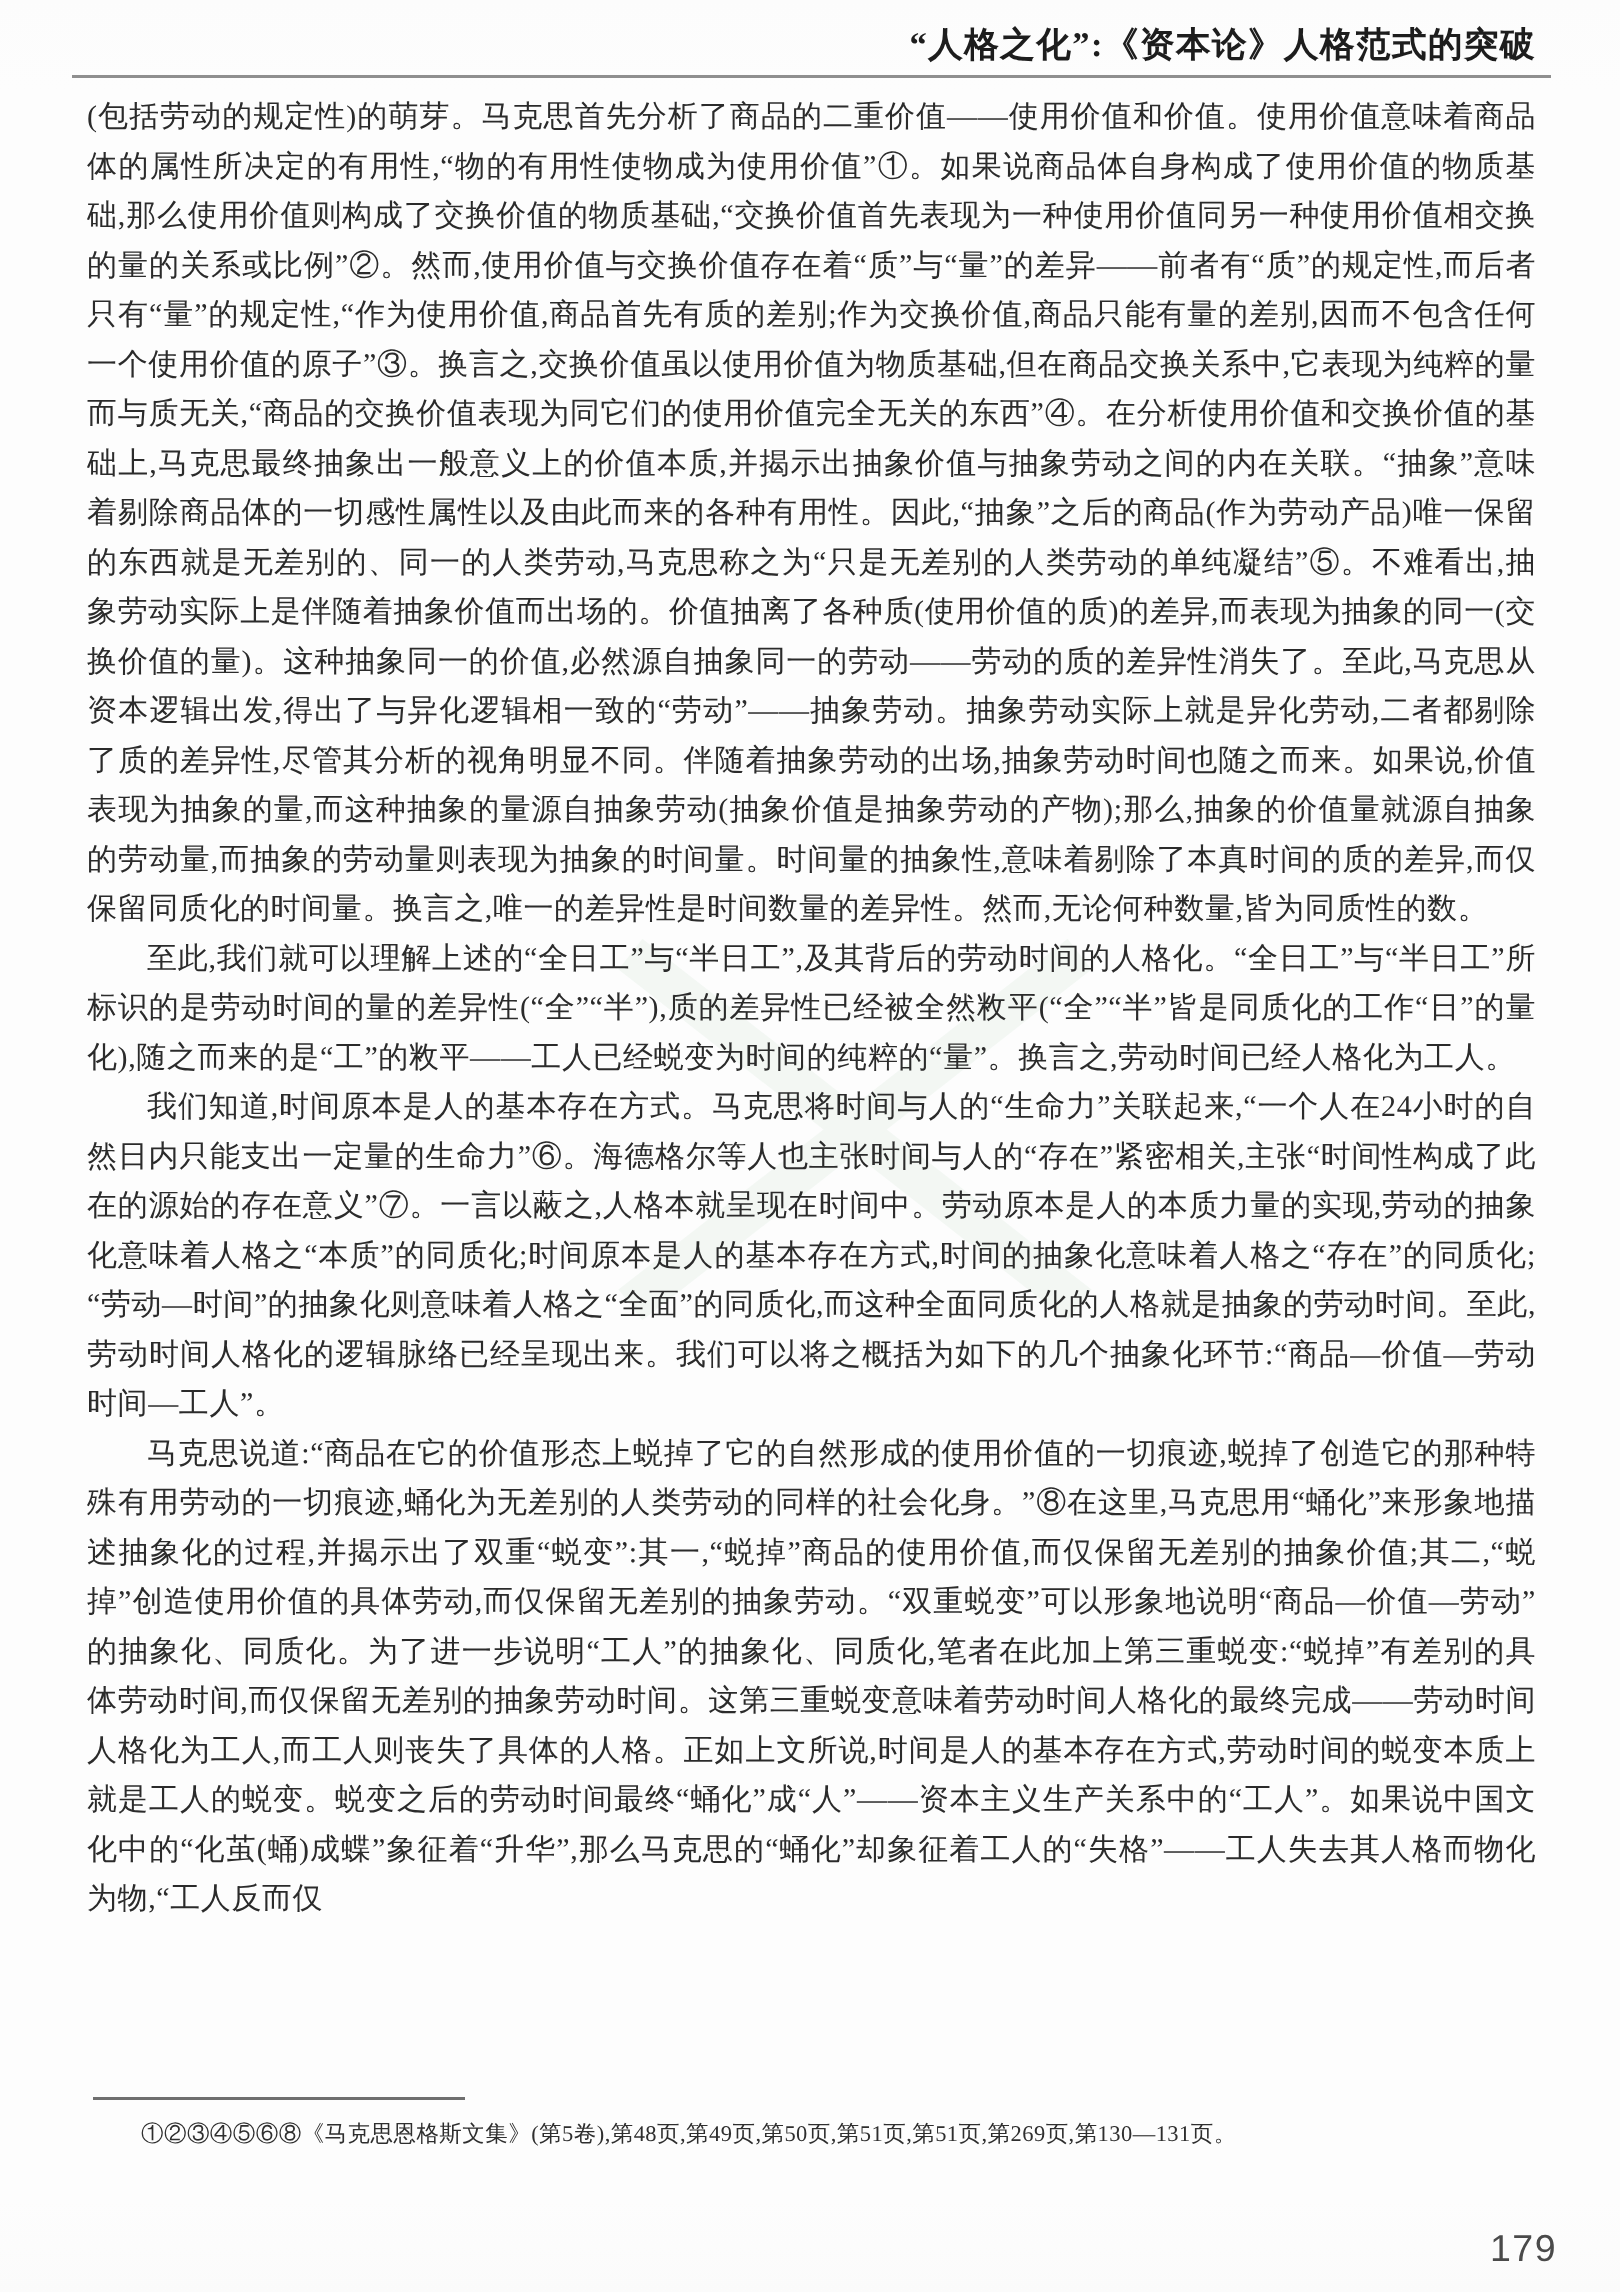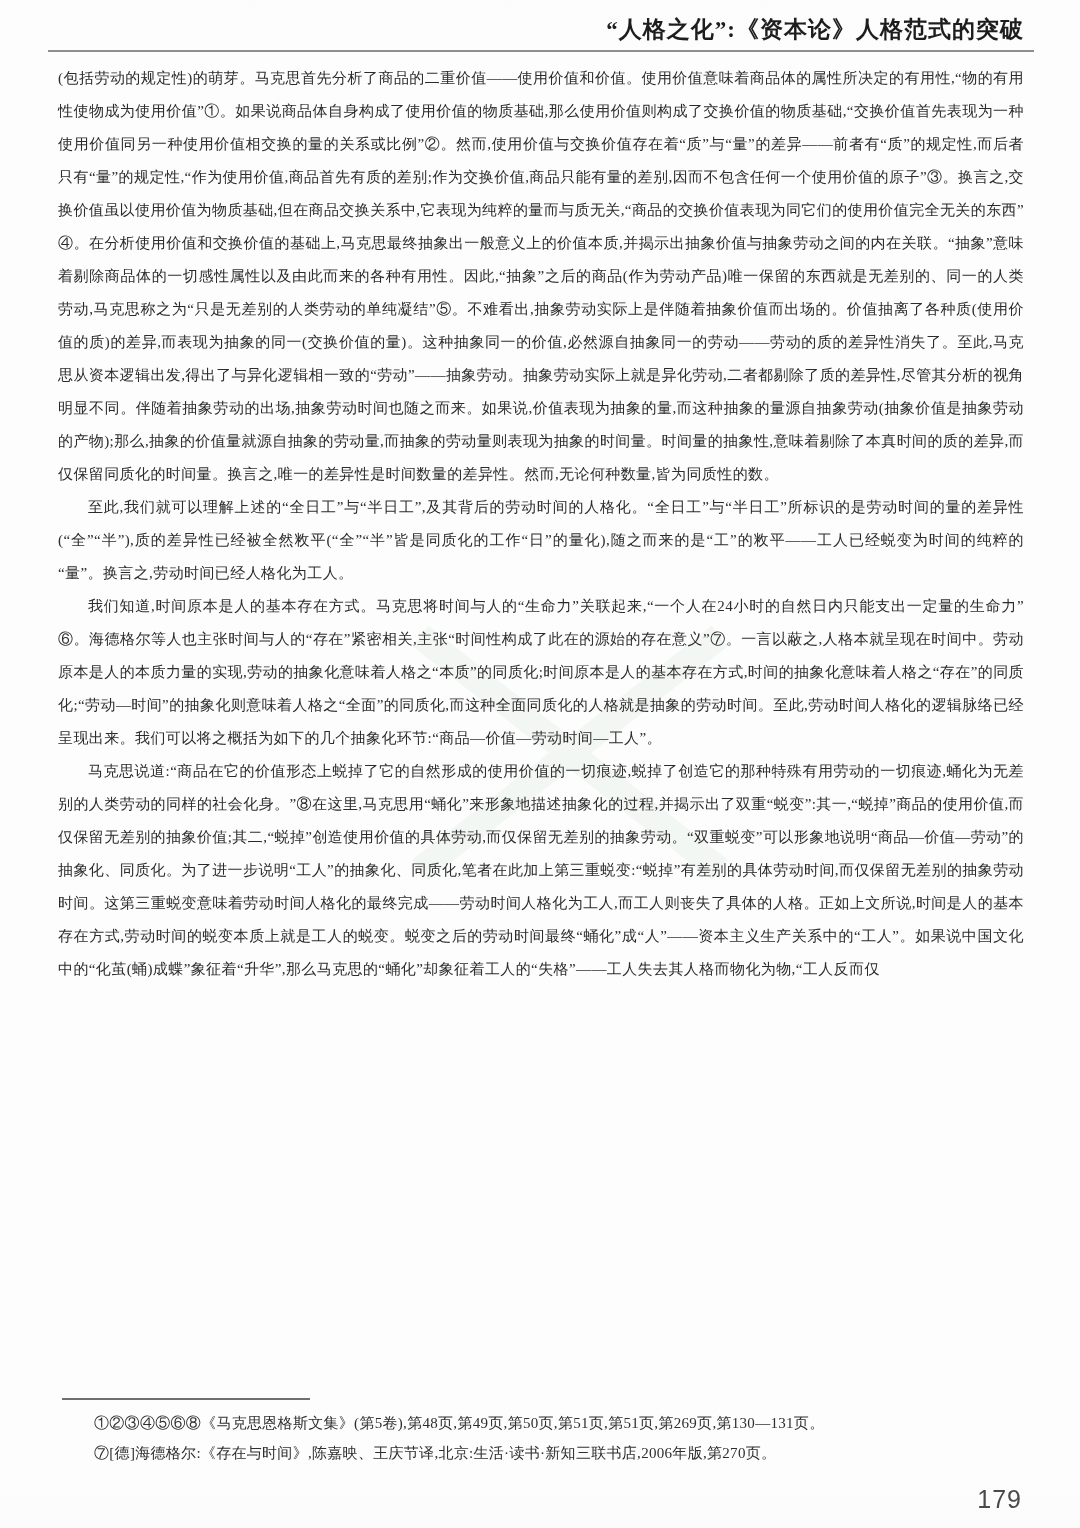--- a/index.html
+++ b/index.html
@@ -44,21 +44,21 @@
     position: absolute;
     top: 50px; left: 48px; right: 46px;
     height: 2px;
     background: #8f8f8f;
   }
 
   .body-text {
     position: absolute;
     top: 62px; left: 58px;
     width: 966px;
-    font-size: 15px;
+    font-size: 20px;
     line-height: 33px;
     text-align: justify;
     letter-spacing: 0.4px;
   }
   .body-text p { margin: 0; }
   .body-text p.indent { text-indent: 2em; }
 
   .footnote-rule {
     position: absolute;
     top: 1398px; left: 62px;
@@ -71,21 +71,21 @@
     width: 930px;
     font-size: 15px;
     line-height: 30px;
     color: #2e2e2e;
     letter-spacing: 0.3px;
   }
   .footnotes p { margin: 0; }
 
   .page-number {
     position: absolute;
-    right: 58px; bottom: 14px;
+    right: 42px; bottom: 14px;
     font-size: 25px;
     color: #4a4a4a;
     font-family: "Liberation Sans", "DejaVu Sans", sans-serif;
     letter-spacing: 1px;
   }
 </style>
 </head>
 <body>
 
 <div class="page">
@@ -100,18 +100,17 @@
     <p>(包括劳动的规定性)的萌芽。马克思首先分析了商品的二重价值——使用价值和价值。使用价值意味着商品体的属性所决定的有用性,“物的有用性使物成为使用价值”①。如果说商品体自身构成了使用价值的物质基础,那么使用价值则构成了交换价值的物质基础,“交换价值首先表现为一种使用价值同另一种使用价值相交换的量的关系或比例”②。然而,使用价值与交换价值存在着“质”与“量”的差异——前者有“质”的规定性,而后者只有“量”的规定性,“作为使用价值,商品首先有质的差别;作为交换价值,商品只能有量的差别,因而不包含任何一个使用价值的原子”③。换言之,交换价值虽以使用价值为物质基础,但在商品交换关系中,它表现为纯粹的量而与质无关,“商品的交换价值表现为同它们的使用价值完全无关的东西”④。在分析使用价值和交换价值的基础上,马克思最终抽象出一般意义上的价值本质,并揭示出抽象价值与抽象劳动之间的内在关联。“抽象”意味着剔除商品体的一切感性属性以及由此而来的各种有用性。因此,“抽象”之后的商品(作为劳动产品)唯一保留的东西就是无差别的、同一的人类劳动,马克思称之为“只是无差别的人类劳动的单纯凝结”⑤。不难看出,抽象劳动实际上是伴随着抽象价值而出场的。价值抽离了各种质(使用价值的质)的差异,而表现为抽象的同一(交换价值的量)。这种抽象同一的价值,必然源自抽象同一的劳动——劳动的质的差异性消失了。至此,马克思从资本逻辑出发,得出了与异化逻辑相一致的“劳动”——抽象劳动。抽象劳动实际上就是异化劳动,二者都剔除了质的差异性,尽管其分析的视角明显不同。伴随着抽象劳动的出场,抽象劳动时间也随之而来。如果说,价值表现为抽象的量,而这种抽象的量源自抽象劳动(抽象价值是抽象劳动的产物);那么,抽象的价值量就源自抽象的劳动量,而抽象的劳动量则表现为抽象的时间量。时间量的抽象性,意味着剔除了本真时间的质的差异,而仅保留同质化的时间量。换言之,唯一的差异性是时间数量的差异性。然而,无论何种数量,皆为同质性的数。</p>
     <p class="indent">至此,我们就可以理解上述的“全日工”与“半日工”,及其背后的劳动时间的人格化。“全日工”与“半日工”所标识的是劳动时间的量的差异性(“全”“半”),质的差异性已经被全然敉平(“全”“半”皆是同质化的工作“日”的量化),随之而来的是“工”的敉平——工人已经蜕变为时间的纯粹的“量”。换言之,劳动时间已经人格化为工人。</p>
     <p class="indent">我们知道,时间原本是人的基本存在方式。马克思将时间与人的“生命力”关联起来,“一个人在24小时的自然日内只能支出一定量的生命力”⑥。海德格尔等人也主张时间与人的“存在”紧密相关,主张“时间性构成了此在的源始的存在意义”⑦。一言以蔽之,人格本就呈现在时间中。劳动原本是人的本质力量的实现,劳动的抽象化意味着人格之“本质”的同质化;时间原本是人的基本存在方式,时间的抽象化意味着人格之“存在”的同质化;“劳动—时间”的抽象化则意味着人格之“全面”的同质化,而这种全面同质化的人格就是抽象的劳动时间。至此,劳动时间人格化的逻辑脉络已经呈现出来。我们可以将之概括为如下的几个抽象化环节:“商品—价值—劳动时间—工人”。</p>
     <p class="indent">马克思说道:“商品在它的价值形态上蜕掉了它的自然形成的使用价值的一切痕迹,蜕掉了创造它的那种特殊有用劳动的一切痕迹,蛹化为无差别的人类劳动的同样的社会化身。”⑧在这里,马克思用“蛹化”来形象地描述抽象化的过程,并揭示出了双重“蜕变”:其一,“蜕掉”商品的使用价值,而仅保留无差别的抽象价值;其二,“蜕掉”创造使用价值的具体劳动,而仅保留无差别的抽象劳动。“双重蜕变”可以形象地说明“商品—价值—劳动”的抽象化、同质化。为了进一步说明“工人”的抽象化、同质化,笔者在此加上第三重蜕变:“蜕掉”有差别的具体劳动时间,而仅保留无差别的抽象劳动时间。这第三重蜕变意味着劳动时间人格化的最终完成——劳动时间人格化为工人,而工人则丧失了具体的人格。正如上文所说,时间是人的基本存在方式,劳动时间的蜕变本质上就是工人的蜕变。蜕变之后的劳动时间最终“蛹化”成“人”——资本主义生产关系中的“工人”。如果说中国文化中的“化茧(蛹)成蝶”象征着“升华”,那么马克思的“蛹化”却象征着工人的“失格”——工人失去其人格而物化为物,“工人反而仅</p>
   </div>
 
   <div class="footnote-rule"></div>
 
   <div class="footnotes">
     <p>①②③④⑤⑥⑧《马克思恩格斯文集》(第5卷),第48页,第49页,第50页,第51页,第51页,第269页,第130—131页。</p>
-    <p>⑦[德]海德格尔:《存在与时间》,陈嘉映、王庆节译,北京:生活·读书·新知三联书店,2006年版,第270页。</p>
   </div>
 
   <div class="page-number">179</div>
 
 </div>
 
 </body></html>

